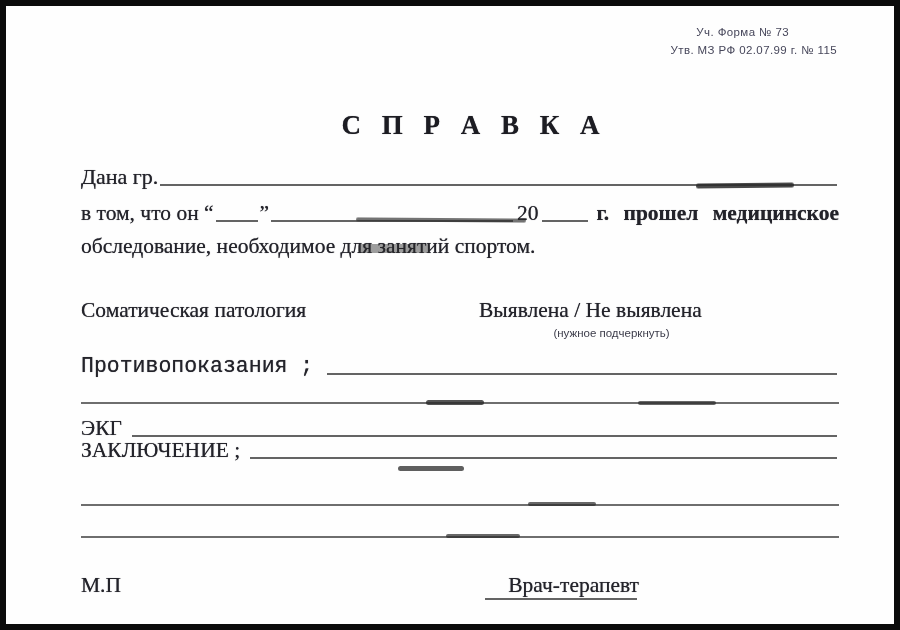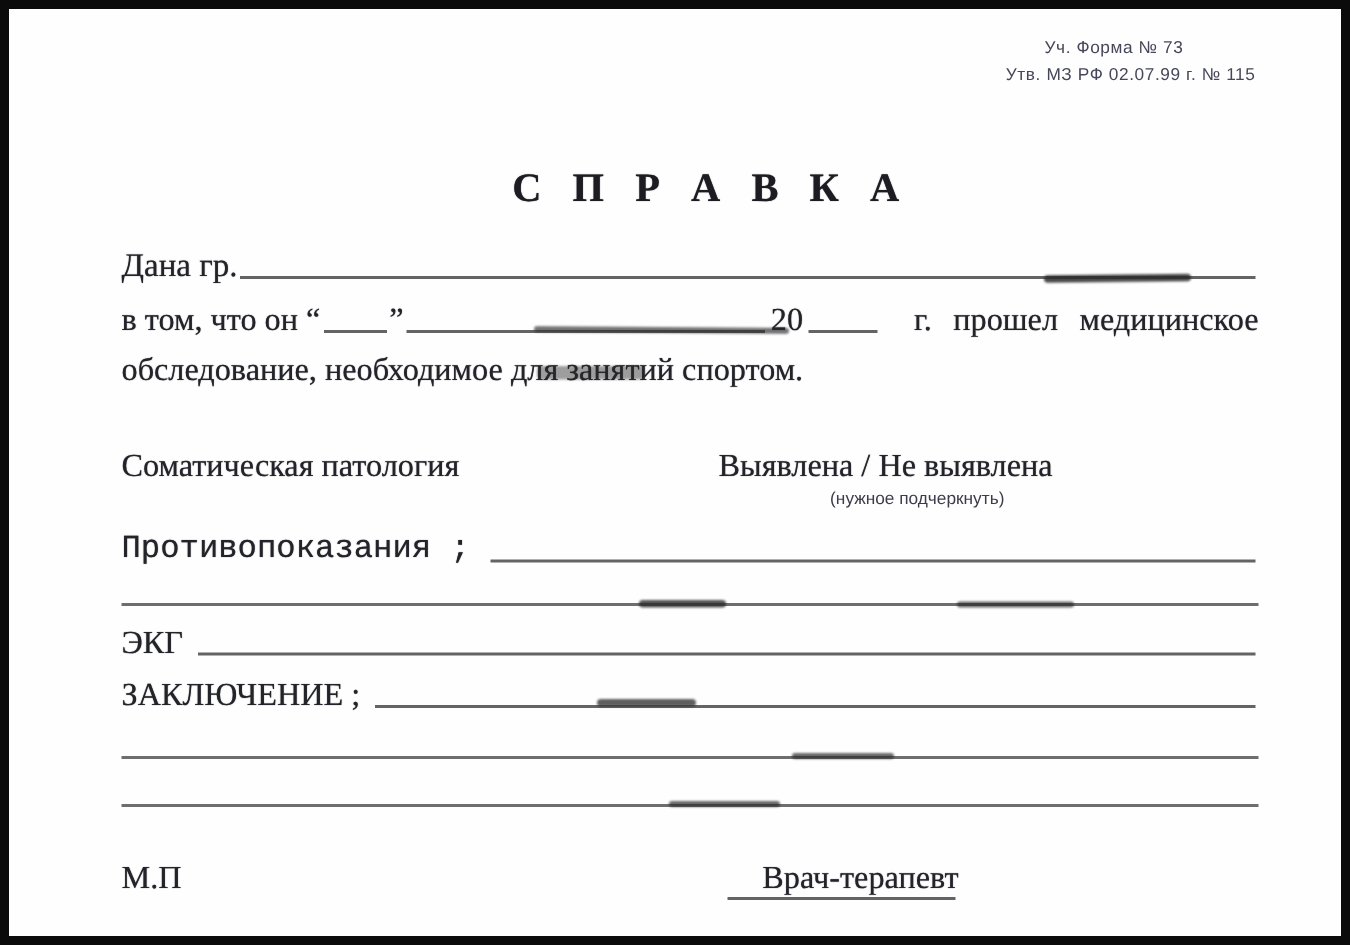--- a/index.html
+++ b/index.html
@@ -25,23 +25,23 @@
   }
   .fill{border-bottom:2.5px solid #646464;margin:0 2px 4px 2px;text-shadow:none;}
   .grow{flex:1 1 auto;}
   .w42{width:42px;} .w46{width:46px;}
   .r1{top:158px;font-size:22px;}
   .r2{top:194px;}
   .r3{top:227px;}
   .r4{top:291px;}
   .r5{top:347px;font-family:Liberation Mono, monospace;}
   .r7{top:409px;}
-  .r8{top:444px;}
+  .r8{top:431px;}
   .r9{top:566px;}
-  .tail{word-spacing:9px;margin-left:22px;}
+  .tail{word-spacing:9px;margin-left:6px;font-weight:bold;}
   .yr{margin:0 2px;}
   .options{position:absolute;left:473px;top:291px;font-size:21.5px;line-height:26px;}
   .note{
     position:absolute;left:473px;top:321px;width:265px;text-align:center;
     font-size:11.5px;color:#3c3c4a;font-family:"Liberation Sans", sans-serif;
     text-shadow:none;
   }
   .line{position:absolute;left:75px;right:55px;border-bottom:2.5px solid #6e6e6e;}
   .l1{top:396px;} .l2{top:498px;} .l3{top:530px;}
   .doctor{

